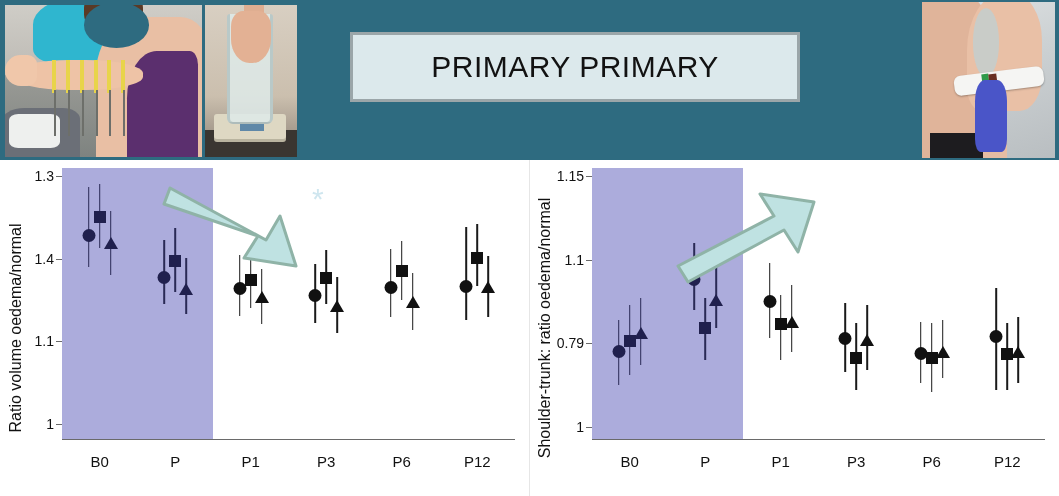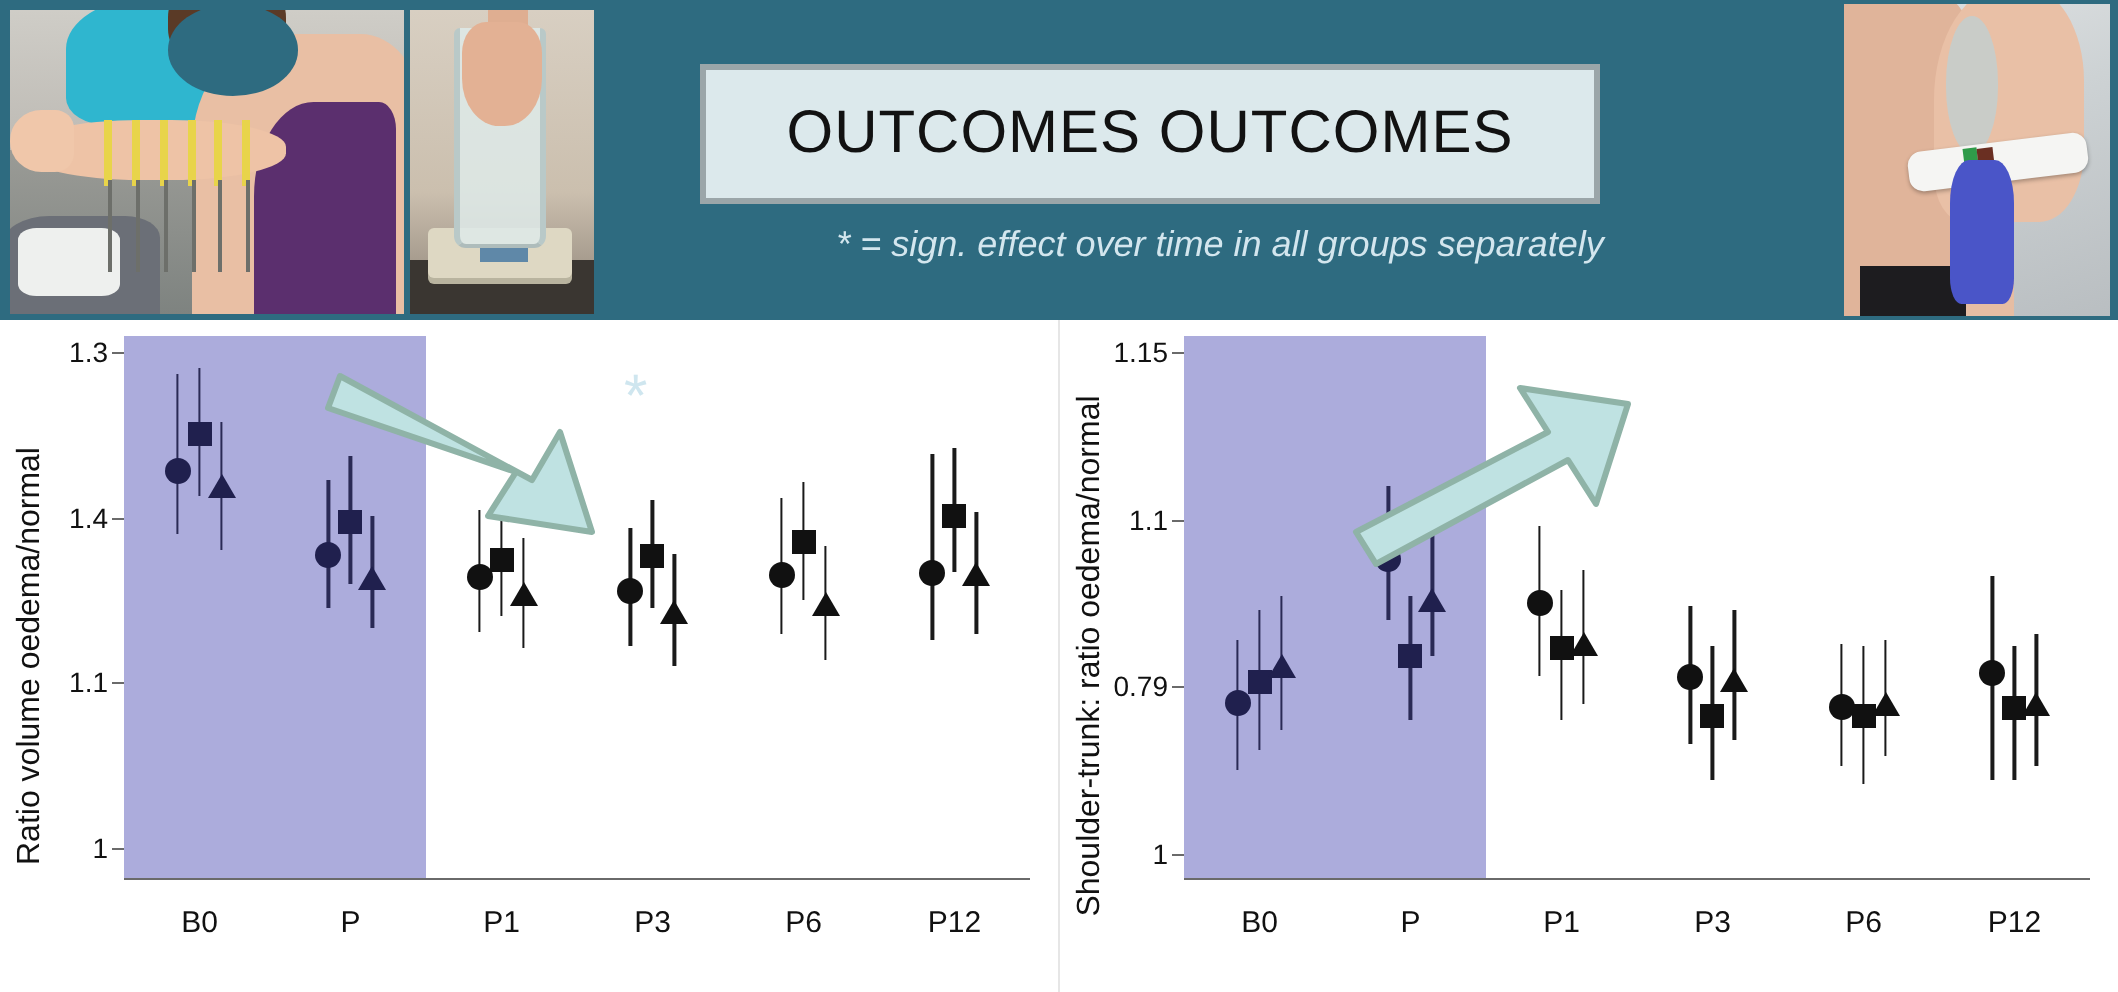--- a/index.html
+++ b/index.html
@@ -153,24 +153,23 @@
     <div class="wd-bg"></div>
     <div class="wd-counter"></div>
     <div class="wd-scale"></div>
     <div class="wd-disp"></div>
     <div class="wd-cyl"></div>
     <div class="wd-forearm"></div>
     <div class="wd-hand"></div>
   </div>
 
   <div id="title-plate">
-    <div id="title-text">OUTCOMES OUTCOMES</div>
-  </div>
-
-  <div id="subtitle">* = sign. effect over time in all groups separately</div>
+    <div id="title-text">PRIMARY PRIMARY</div>
+  </div>
+
 
   <div class="photo" id="photo-device">
     <div class="dv-bg"></div>
     <div class="dv-torso"></div>
     <div class="dv-arm"></div>
     <div class="dv-gap"></div>
     <div class="dv-black"></div>
     <div class="dv-wand"></div>
     <div class="dv-led2"></div>
     <div class="dv-led"></div>

